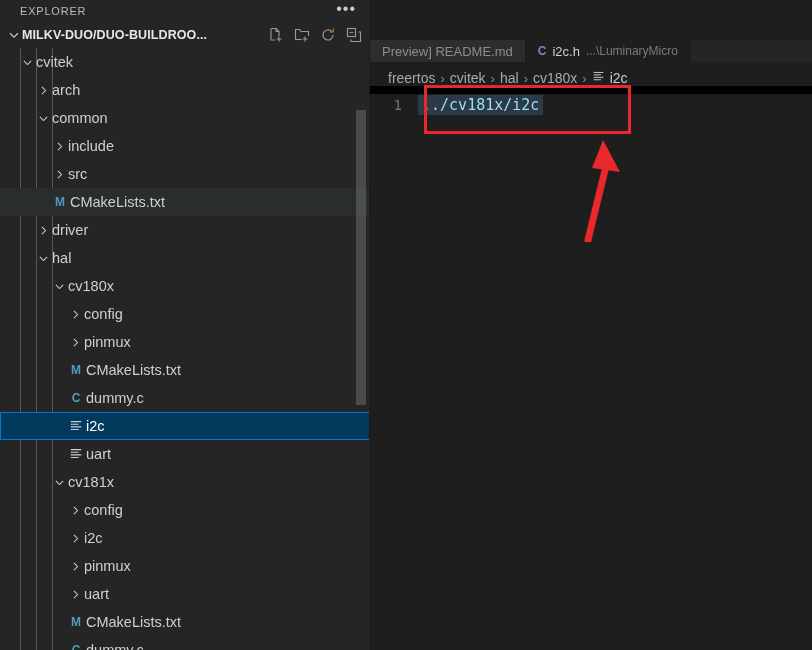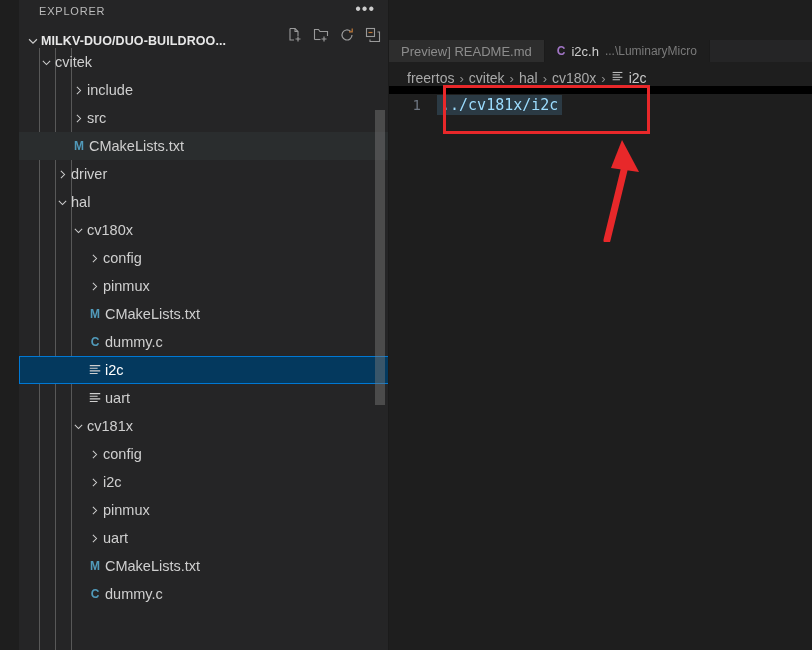--- a/index.html
+++ b/index.html
@@ -15,21 +15,20 @@
     font-size: 13px;
     color: #cccccc;
     position: relative;
   }
 
   
   #root {
     position: absolute;
     inset: 0;
     display: flex;
-    padding-left: 19px;
   }
 
   
   #sidebar {
     width: 370px;
     height: 650px;
     background: #252526;
     position: relative;
     flex: 0 0 370px;
     overflow: hidden;
@@ -57,21 +56,21 @@
     line-height: 18px;
     font-size: 16px;
     color: #cccccc;
     letter-spacing: 1px;
   }
 
   .root-row {
     height: 26px;
     background: #252526;
     display: flex;
-    align-items: flex-end;
+    align-items: center;
     padding-left: 6px;
     position: relative;
   }
   .root-row .twisty {
     width: 16px;
     display: flex;
     align-items: center;
     justify-content: center;
     color: #cccccc;
   }
@@ -350,20 +349,38 @@
           <div class="row">
             <span class="ind" style="flex-basis: 18px; width: 18px;"></span>
             <span class="tw">
               <svg width="13" height="13" viewBox="0 0 16 16">
                 <path d="M3.5 6l4.5 4.5L12.5 6" fill="none" stroke="#cccccc" stroke-width="1.3"></path>
               </svg>
             </span>
             <span class="nm">cvitek</span>
           </div>
           <div class="row">
+            <span class="ind" style="flex-basis: 34px; width: 34px;"></span>
+            <span class="tw">
+              <svg width="13" height="13" viewBox="0 0 16 16">
+                <path d="M6 3.5l4.5 4.5L6 12.5" fill="none" stroke="#cccccc" stroke-width="1.3"></path>
+              </svg>
+            </span>
+            <span class="nm">arch</span>
+          </div>
+          <div class="row">
+            <span class="ind" style="flex-basis: 34px; width: 34px;"></span>
+            <span class="tw">
+              <svg width="13" height="13" viewBox="0 0 16 16">
+                <path d="M3.5 6l4.5 4.5L12.5 6" fill="none" stroke="#cccccc" stroke-width="1.3"></path>
+              </svg>
+            </span>
+            <span class="nm">common</span>
+          </div>
+          <div class="row">
             <span class="ind" style="flex-basis: 50px; width: 50px;"></span>
             <span class="tw">
               <svg width="13" height="13" viewBox="0 0 16 16">
                 <path d="M6 3.5l4.5 4.5L6 12.5" fill="none" stroke="#cccccc" stroke-width="1.3"></path>
               </svg>
             </span>
             <span class="nm">include</span>
           </div>
           <div class="row">
             <span class="ind" style="flex-basis: 50px; width: 50px;"></span>

